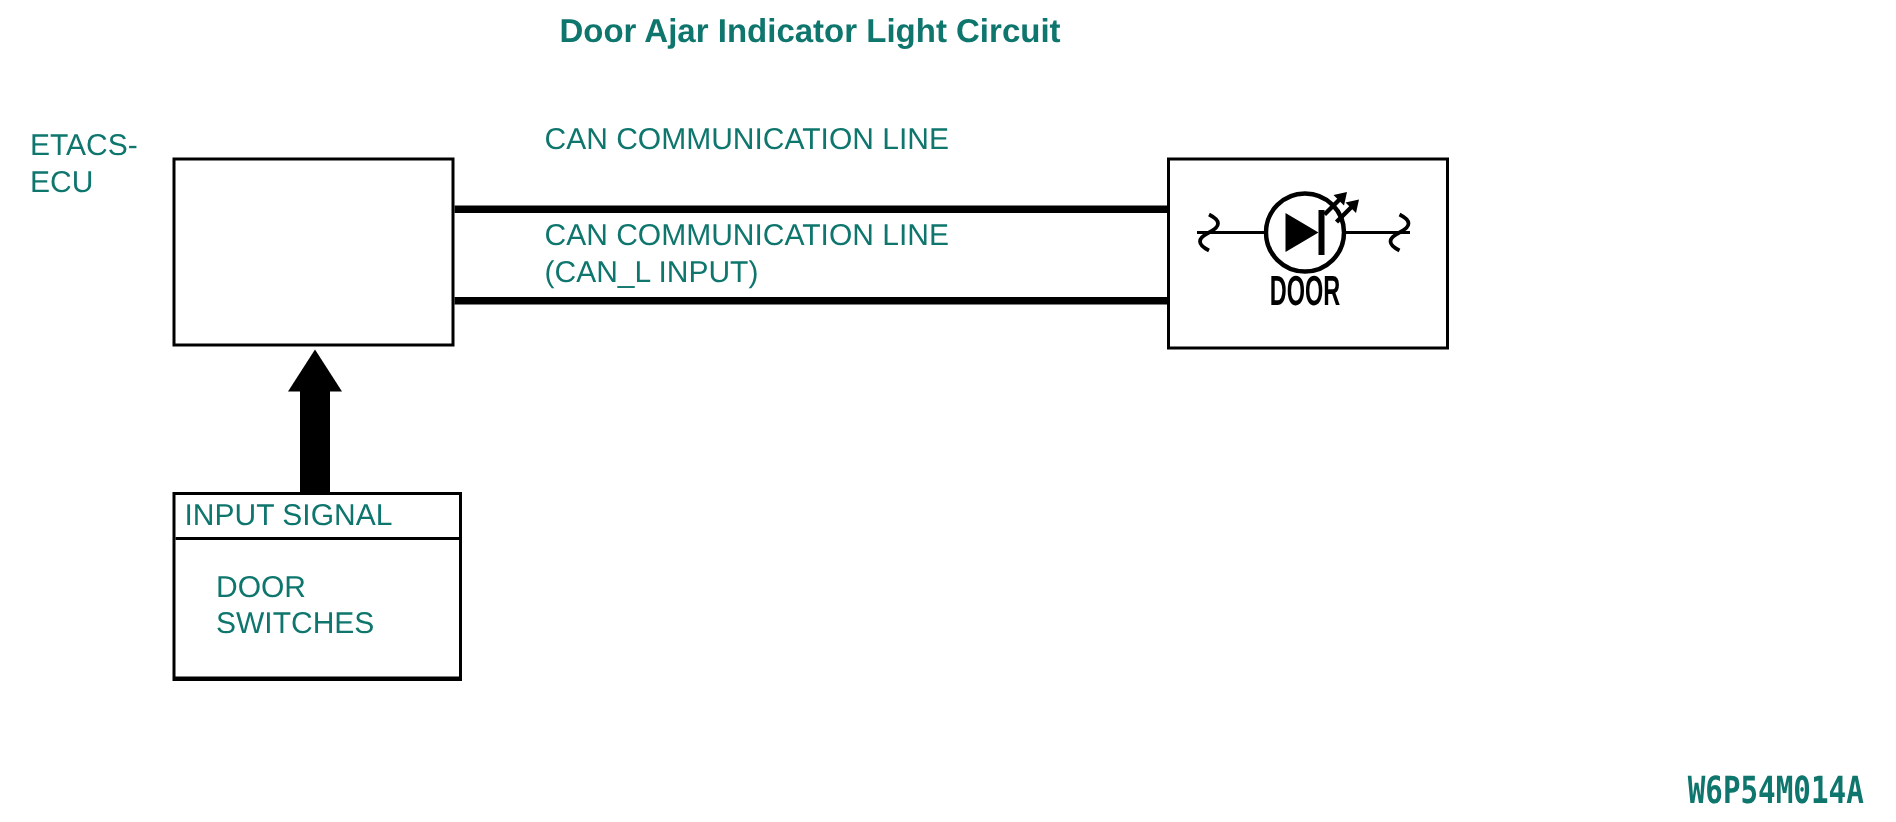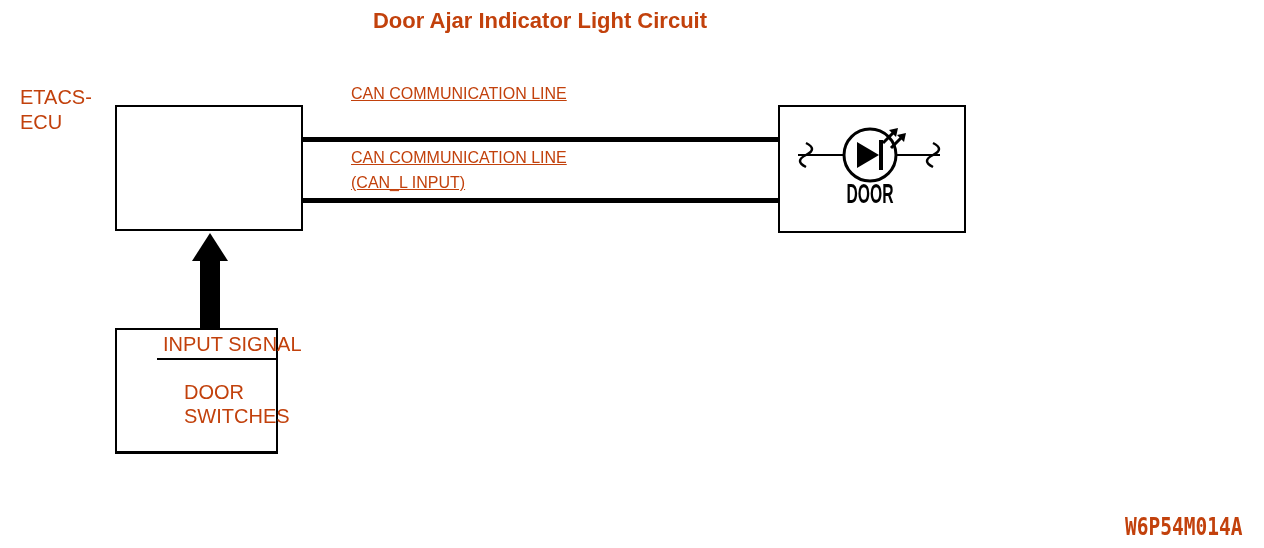--- a/index.html
+++ b/index.html
@@ -6,21 +6,21 @@
     margin: 0;
     padding: 0;
     background: #ffffff;
   }
   .canvas {
     position: relative;
     width: 1264px;
     height: 548px;
     background: #ffffff;
     font-family: "Liberation Sans", sans-serif;
-    color: #c2410c;
+    color: #0f766e;
     overflow: hidden;
     border-radius: 13px;
   }
   .abs { position: absolute; }
 
   .title {
     left: 540px;
     top: 8px;
     transform: translateX(-50%);
     font-size: 22px;
@@ -47,24 +47,23 @@
   .can-line {
     left: 303px;
     width: 475px;
     height: 5px;
     background: #000000;
   }
   .can-line-h { top: 137px; }
   .can-line-l { top: 198px; }
 
   .can-label {
-    left: 351px;
-    font-size: 16px;
+    left: 363px;
+    font-size: 20px;
     line-height: 25px;
-    text-decoration: underline;
   }
   .can-label span { display: block; }
   .can-label-h { top: 81px; }
   .can-label-l { top: 145px; }
 
   .led-svg { left: 780px; top: 107px; }
 
   .arrow-shaft {
     left: 200px;
     top: 260px;
@@ -78,24 +77,23 @@
     width: 0;
     height: 0;
     border-left: 18px solid transparent;
     border-right: 18px solid transparent;
     border-bottom: 28px solid #000000;
   }
 
   .input-box {
     left: 115px;
     top: 328px;
-    width: 163px;
+    width: 193px;
     height: 126px;
     border-bottom-width: 3px;
-    padding-left: 40px;
   }
   .input-header {
     border-bottom: 2px solid #000000;
     height: 28px;
     line-height: 28px;
     padding-left: 6px;
     font-size: 20px;
     white-space: nowrap;
   }
   .input-body {

